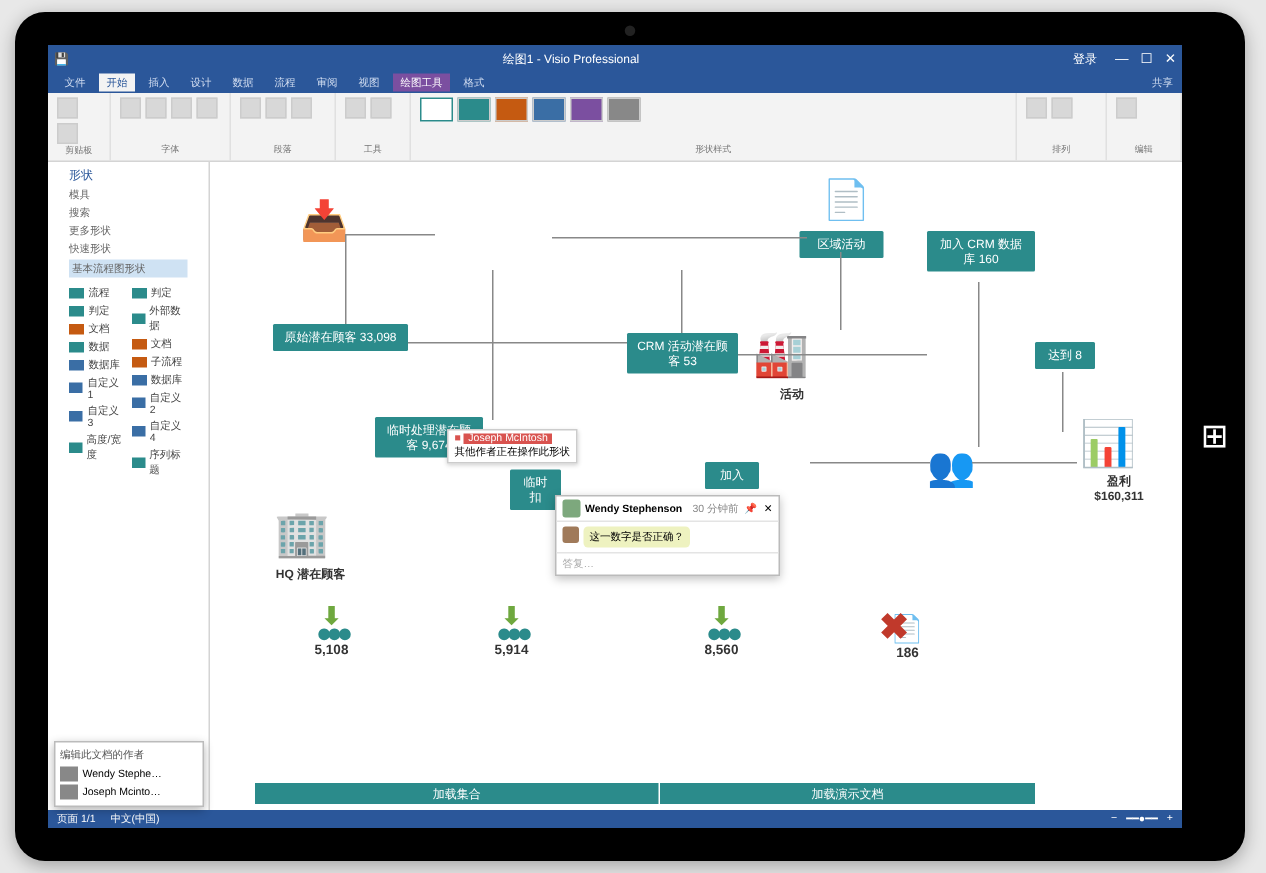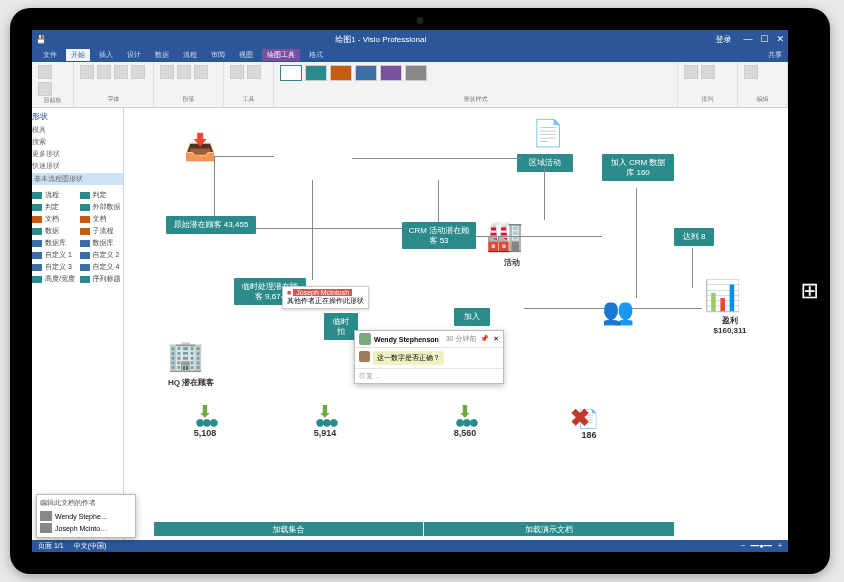--- a/index.html
+++ b/index.html
@@ -23,21 +23,21 @@
 .ribbon-tabs .tab.active { background: #f3f3f3; color: #2b579a; }
 .ribbon-tabs .share { margin-left: auto; }
 .ribbon { height: 46px; background: #f3f3f3; border-bottom: 1px solid #d4d4d4; display: flex; }
 .ribbon-group { border-right: 1px solid #e0e0e0; padding: 3px 6px; display: flex; flex-direction: column; justify-content: space-between; }
 .ribbon-group .icons { display: flex; gap: 3px; flex-wrap: wrap; }
 .ribbon-group .ico { width: 14px; height: 14px; background: #d8d8d8; border: 1px solid #ccc; }
 .ribbon-group .label { font-size: 6px; color: #777; text-align: center; }
 
 
 .workarea { display: flex; height: calc(100% - 18px - 14px - 46px - 12px); }
-.shapes-panel { width: 92px; background: #fff; border-right: 1px solid #d4d4d4; padding: 3px 0; font-size: 7px; color: #444; }
+.shapes-panel { width: 108px; background: #fff; border-right: 1px solid #d4d4d4; padding: 3px 14px; font-size: 7px; color: #444; }
 .shapes-panel h3 { font-size: 8px; font-weight: normal; color: #2b579a; margin-bottom: 3px; }
 .shapes-panel .section { font-size: 7px; color: #666; margin: 2px 0; cursor: pointer; }
 .shapes-panel .section.sel { background: #cfe2f3; padding: 1px 2px; }
 .shape-row { display: flex; align-items: center; gap: 3px; margin: 2px 0; cursor: pointer; }
 .shape-row .sw { width: 10px; height: 7px; background: #2b8b8b; }
 .shape-row .sw.r { background: #c55a11; }
 .shape-row .sw.b { background: #3a6ea5; }
 
 .canvas { flex: 1; background: #fff; position: relative; overflow: hidden; font-size: 8px; }
 
@@ -255,21 +255,21 @@
 
       <div class="canvas">
 
         <div class="ico-shape" style="left:60px;top:24px;font-size:26px">📥</div>
         <div class="ico-shape" style="left:408px;top:10px;font-size:26px">📄</div>
         <div class="ico-shape" style="left:362px;top:110px;font-size:30px">🏭</div>
         <div class="ico-shape" style="left:43px;top:230px;font-size:30px">🏢</div>
         <div class="ico-shape" style="left:478px;top:188px;font-size:26px;color:#e67e22">👥</div>
         <div class="ico-shape" style="left:580px;top:170px;font-size:30px">📊</div>
 
-        <div class="node" style="left:42px;top:108px;width:90px">原始潜在顾客 43,455</div>
+        <div class="node" style="left:42px;top:108px;width:90px">原始潜在顾客 33,098</div>
         <div class="node" style="left:110px;top:170px;width:72px">临时处理潜在顾客 9,674</div>
         <div class="node" style="left:200px;top:205px;width:34px">临时扣</div>
         <div class="node" style="left:278px;top:114px;width:74px">CRM 活动潜在顾客 53</div>
         <div class="node" style="left:330px;top:200px;width:36px">加入</div>
         <div class="node" style="left:393px;top:46px;width:56px">区域活动</div>
         <div class="node lbl" style="left:368px;top:146px;width:40px;font-weight:bold">活动</div>
         <div class="node" style="left:478px;top:46px;width:72px">加入 CRM 数据库 160</div>
         <div class="node" style="left:550px;top:120px;width:40px">达到 8</div>
         <div class="node lbl" style="left:576px;top:204px;width:60px;font-weight:bold">
           <div>盈利</div>

